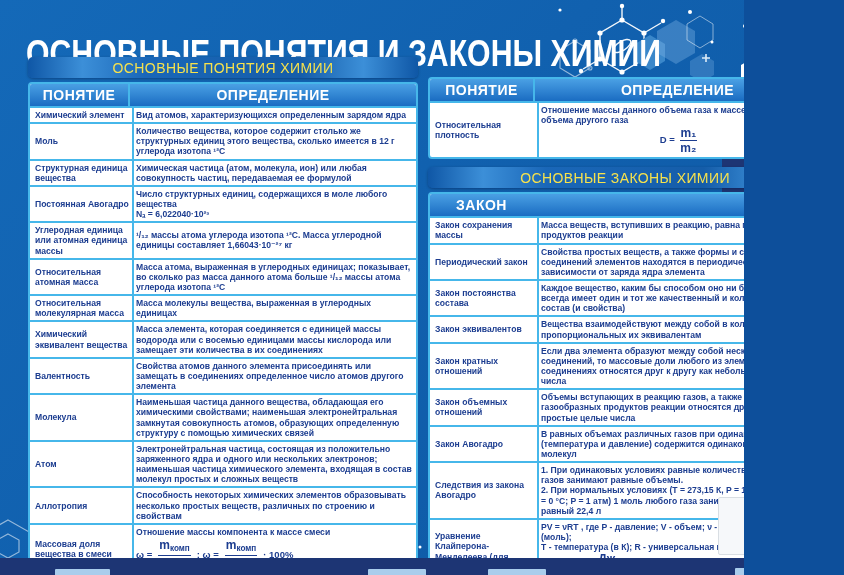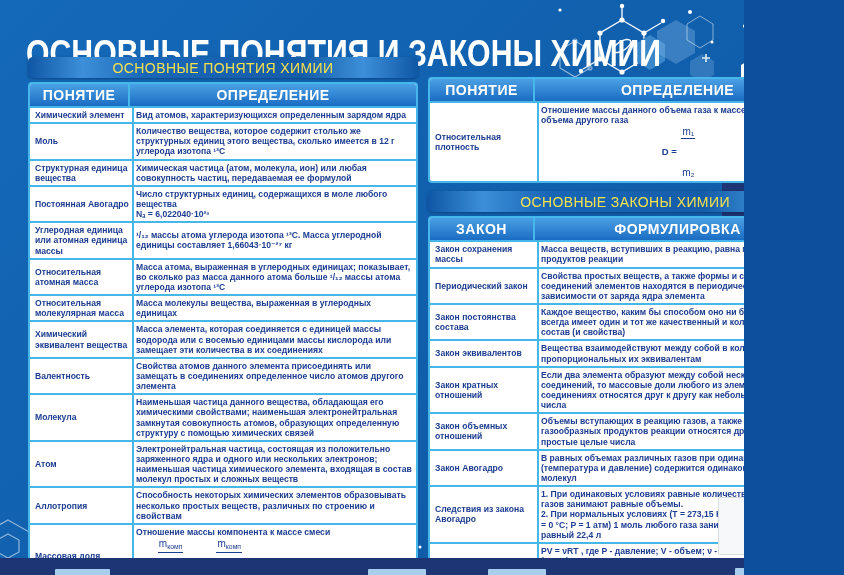--- a/index.html
+++ b/index.html
@@ -23,22 +23,22 @@
   .trow{display:flex;border-top:2px solid #46b7ea;}
   .term{padding:2px 3px 2px 5px;font-weight:700;color:#1c3d90;display:flex;align-items:center;
     font-size:8.6px;line-height:1.18;}
   .def{flex:1;border-left:2px solid #46b7ea;padding:2px 2px;color:#1c3d90;font-weight:600;
     font-size:8.6px;line-height:1.18;display:flex;flex-direction:column;justify-content:center;}
   #concepts-table .term-col{width:94px;flex:0 0 94px;}
   #density-table .term-col,#laws-table .term-col{width:99px;flex:0 0 99px;}
   #concepts-table .th.term-col,#density-table .th.term-col,#laws-table .th.term-col{display:flex;align-items:center;justify-content:center;}
   .def-formula{margin-top:1px;font-weight:700;font-size:9.5px;}
   .def-formula.center{text-align:center;}
-  .frac{display:inline-flex;flex-direction:column;align-items:center;font-size:10px;line-height:1;
-    vertical-align:middle;margin:1px 2px;font-weight:400;gap:28px;}
+  .frac{display:inline-flex;flex-direction:column;align-items:center;font-size:12px;line-height:1;
+    vertical-align:middle;margin:1px 2px;font-weight:700;}
   .frac .num{border-bottom:1px solid #1c3d90;padding:0 1px 1px;}
   .frac .den{padding-top:1px;}
   sub{font-size:.68em;vertical-align:-.3em;}
   .right-band{position:absolute;right:0;top:90px;width:22px;height:485px;background:#1d3574;z-index:2;}
   .footer-band{position:absolute;left:0;bottom:0;width:844px;height:17px;background:#1d3574;z-index:4;}
   .footer-chip{position:absolute;bottom:0;height:6px;background:#a9cdec;z-index:5;border-radius:1px 1px 0 0;}
   .white-patch{position:absolute;left:718px;top:497px;width:101px;height:56px;background:#f6f8fa;
     border:1px solid #d9dee3;border-radius:2px;z-index:6;}
 </style>
 </head>
@@ -246,21 +246,20 @@
               </span></div>
           </div>
         </div>
       </div>
     <div class="section-bar">
       <span>ОСНОВНЫЕ ЗАКОНЫ ХИМИИ</span>
     </div>
     <div class="table" id="laws-table">
         <div class="thead">
           <div class="th term-col">ЗАКОН</div>
-          <div class="th def-col">ФОРМУЛИРОВКА</div>
         </div>
         <div class="trow">
           <div class="term term-col">Закон сохранения массы</div>
           <div class="def def-col">
             <div class="def-text">Масса веществ, вступивших в реакцию, равна массе всех продуктов реакции</div>
           </div>
         </div>
         <div class="trow">
           <div class="term term-col">Периодический закон</div>
           <div class="def def-col">

